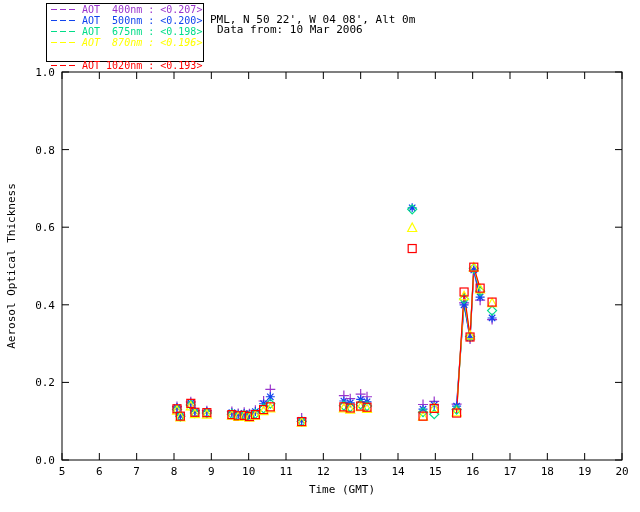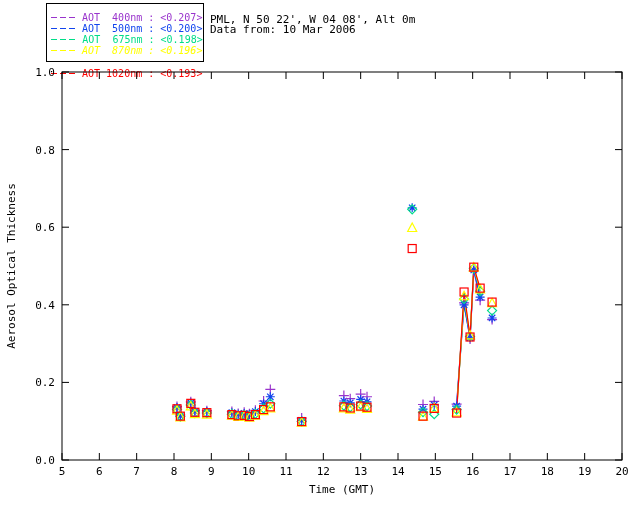--- a/index.html
+++ b/index.html
@@ -1,40 +1,40 @@
 <!DOCTYPE html>
 <html><head>
 <meta charset="utf-8">
 <style>
   html,body{margin:0;padding:0;background:#fff;}
   #root{position:relative;width:640px;height:512px;background:#ffffff;overflow:hidden;
         font-family:"DejaVu Sans Mono", monospace;}
   #legend-box{position:absolute;left:46px;top:3px;width:158px;height:59px;
-              border:1px solid #000;box-sizing:border-box;padding-top:8px;}
+              border:1px solid #000;box-sizing:border-box;padding-top:0;}
   .legend-row{display:flex;align-items:center;height:11px;font-size:10px;line-height:11px;
               white-space:pre;}
   .legend-dash{width:26px;height:1px;margin-left:4px;margin-right:5px;flex:0 0 auto;}
   .hdr{position:absolute;left:210px;font-size:11px;color:#000;white-space:pre;}
   #hdr-line1{top:13px;}
-  #hdr-line2{top:23px;}
+  #hdr-line2{top:23px;margin-left:7px;}
   svg text{font-family:"DejaVu Sans Mono", monospace;fill:#000;}
 </style>
 </head>
 <body>
 
 <div id="root">
 
   <div id="legend-box">
     <div class="legend-row" style="color: rgb(153, 51, 204);">
       <span class="legend-dash" style="background: repeating-linear-gradient(90deg, rgb(153, 51, 204) 0px, rgb(153, 51, 204) 6px, transparent 6px, transparent 9px);"></span><span>AOT  400nm : &lt;0.207&gt;</span>
     </div>
     <div class="legend-row" style="color: rgb(17, 68, 238);">
       <span class="legend-dash" style="background: repeating-linear-gradient(90deg, rgb(17, 68, 238) 0px, rgb(17, 68, 238) 6px, transparent 6px, transparent 9px);"></span><span>AOT  500nm : &lt;0.200&gt;</span>
     </div>
-    <div class="legend-row" style="color: rgb(0, 221, 136); justify-content: center;">
+    <div class="legend-row" style="color: rgb(0, 221, 136);">
       <span class="legend-dash" style="background: repeating-linear-gradient(90deg, rgb(0, 221, 136) 0px, rgb(0, 221, 136) 6px, transparent 6px, transparent 9px);"></span><span>AOT  675nm : &lt;0.198&gt;</span>
     </div>
     <div class="legend-row" style="color: rgb(255, 255, 0); font-style: italic;">
       <span class="legend-dash" style="background: repeating-linear-gradient(90deg, rgb(255, 255, 0) 0px, rgb(255, 255, 0) 6px, transparent 6px, transparent 9px);"></span><span>AOT  870nm : &lt;0.196&gt;</span>
     </div>
     <div class="legend-row" style="color: rgb(255, 0, 0); margin-top: 12px;">
       <span class="legend-dash" style="background: repeating-linear-gradient(90deg, rgb(255, 0, 0) 0px, rgb(255, 0, 0) 6px, transparent 6px, transparent 9px);"></span><span>AOT 1020nm : &lt;0.193&gt;</span>
     </div>
   </div>
 

